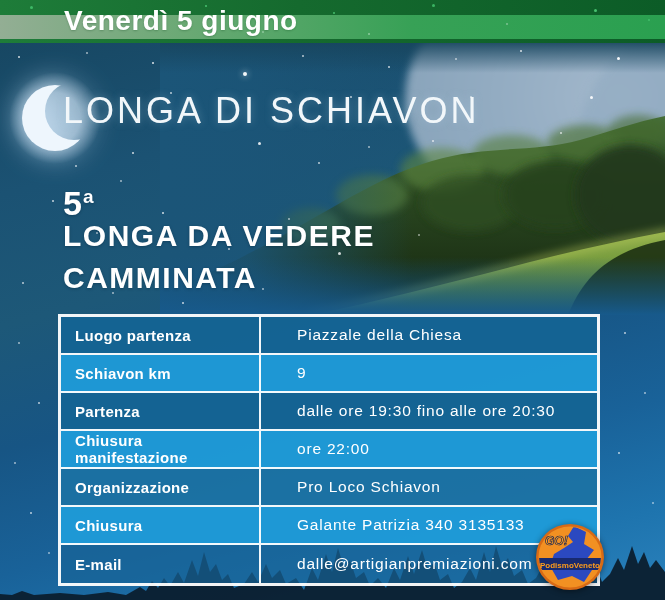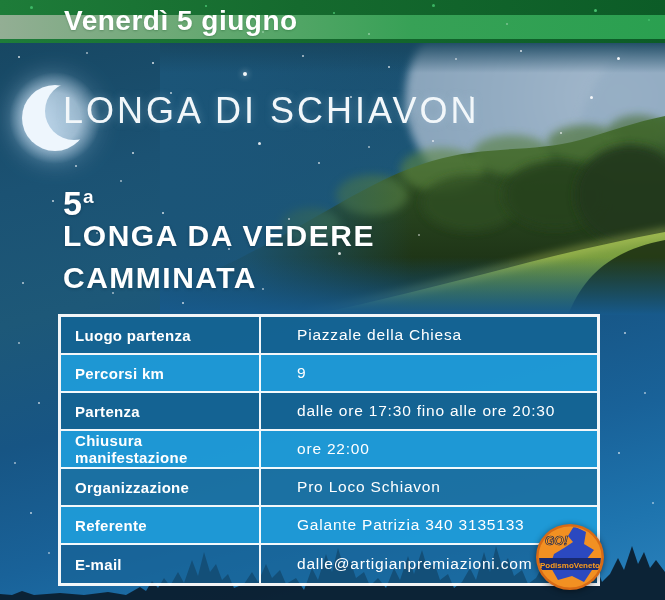--- a/index.html
+++ b/index.html
@@ -233,37 +233,37 @@
     <div class="title-line">LONGA DA VEDERE</div>
     <div class="title-line first">CAMMINATA</div>
   </section>
 
   <div class="details-table">
     <div class="trow">
       <div class="tlabel">Luogo partenza</div>
       <div class="tvalue">Piazzale della Chiesa</div>
     </div>
     <div class="trow">
-      <div class="tlabel">Percorsi km</div>
+      <div class="tlabel">Schiavon km</div>
       <div class="tvalue">9</div>
     </div>
     <div class="trow">
       <div class="tlabel">Partenza</div>
-      <div class="tvalue">dalle ore 17:30 fino alle ore 20:30</div>
+      <div class="tvalue">dalle ore 19:30 fino alle ore 20:30</div>
     </div>
     <div class="trow">
       <div class="tlabel">Chiusura manifestazione</div>
       <div class="tvalue">ore 22:00</div>
     </div>
     <div class="trow">
       <div class="tlabel">Organizzazione</div>
       <div class="tvalue">Pro Loco Schiavon</div>
     </div>
     <div class="trow">
-      <div class="tlabel">Referente</div>
+      <div class="tlabel">Chiusura</div>
       <div class="tvalue">Galante Patrizia 340 3135133</div>
     </div>
     <div class="trow">
       <div class="tlabel">E-mail</div>
       <div class="tvalue">dalle@artigianpremiazioni.com</div>
     </div>
   </div>
 
   <div class="logo">
     <svg viewBox="0 0 72 70" aria-hidden="false">

